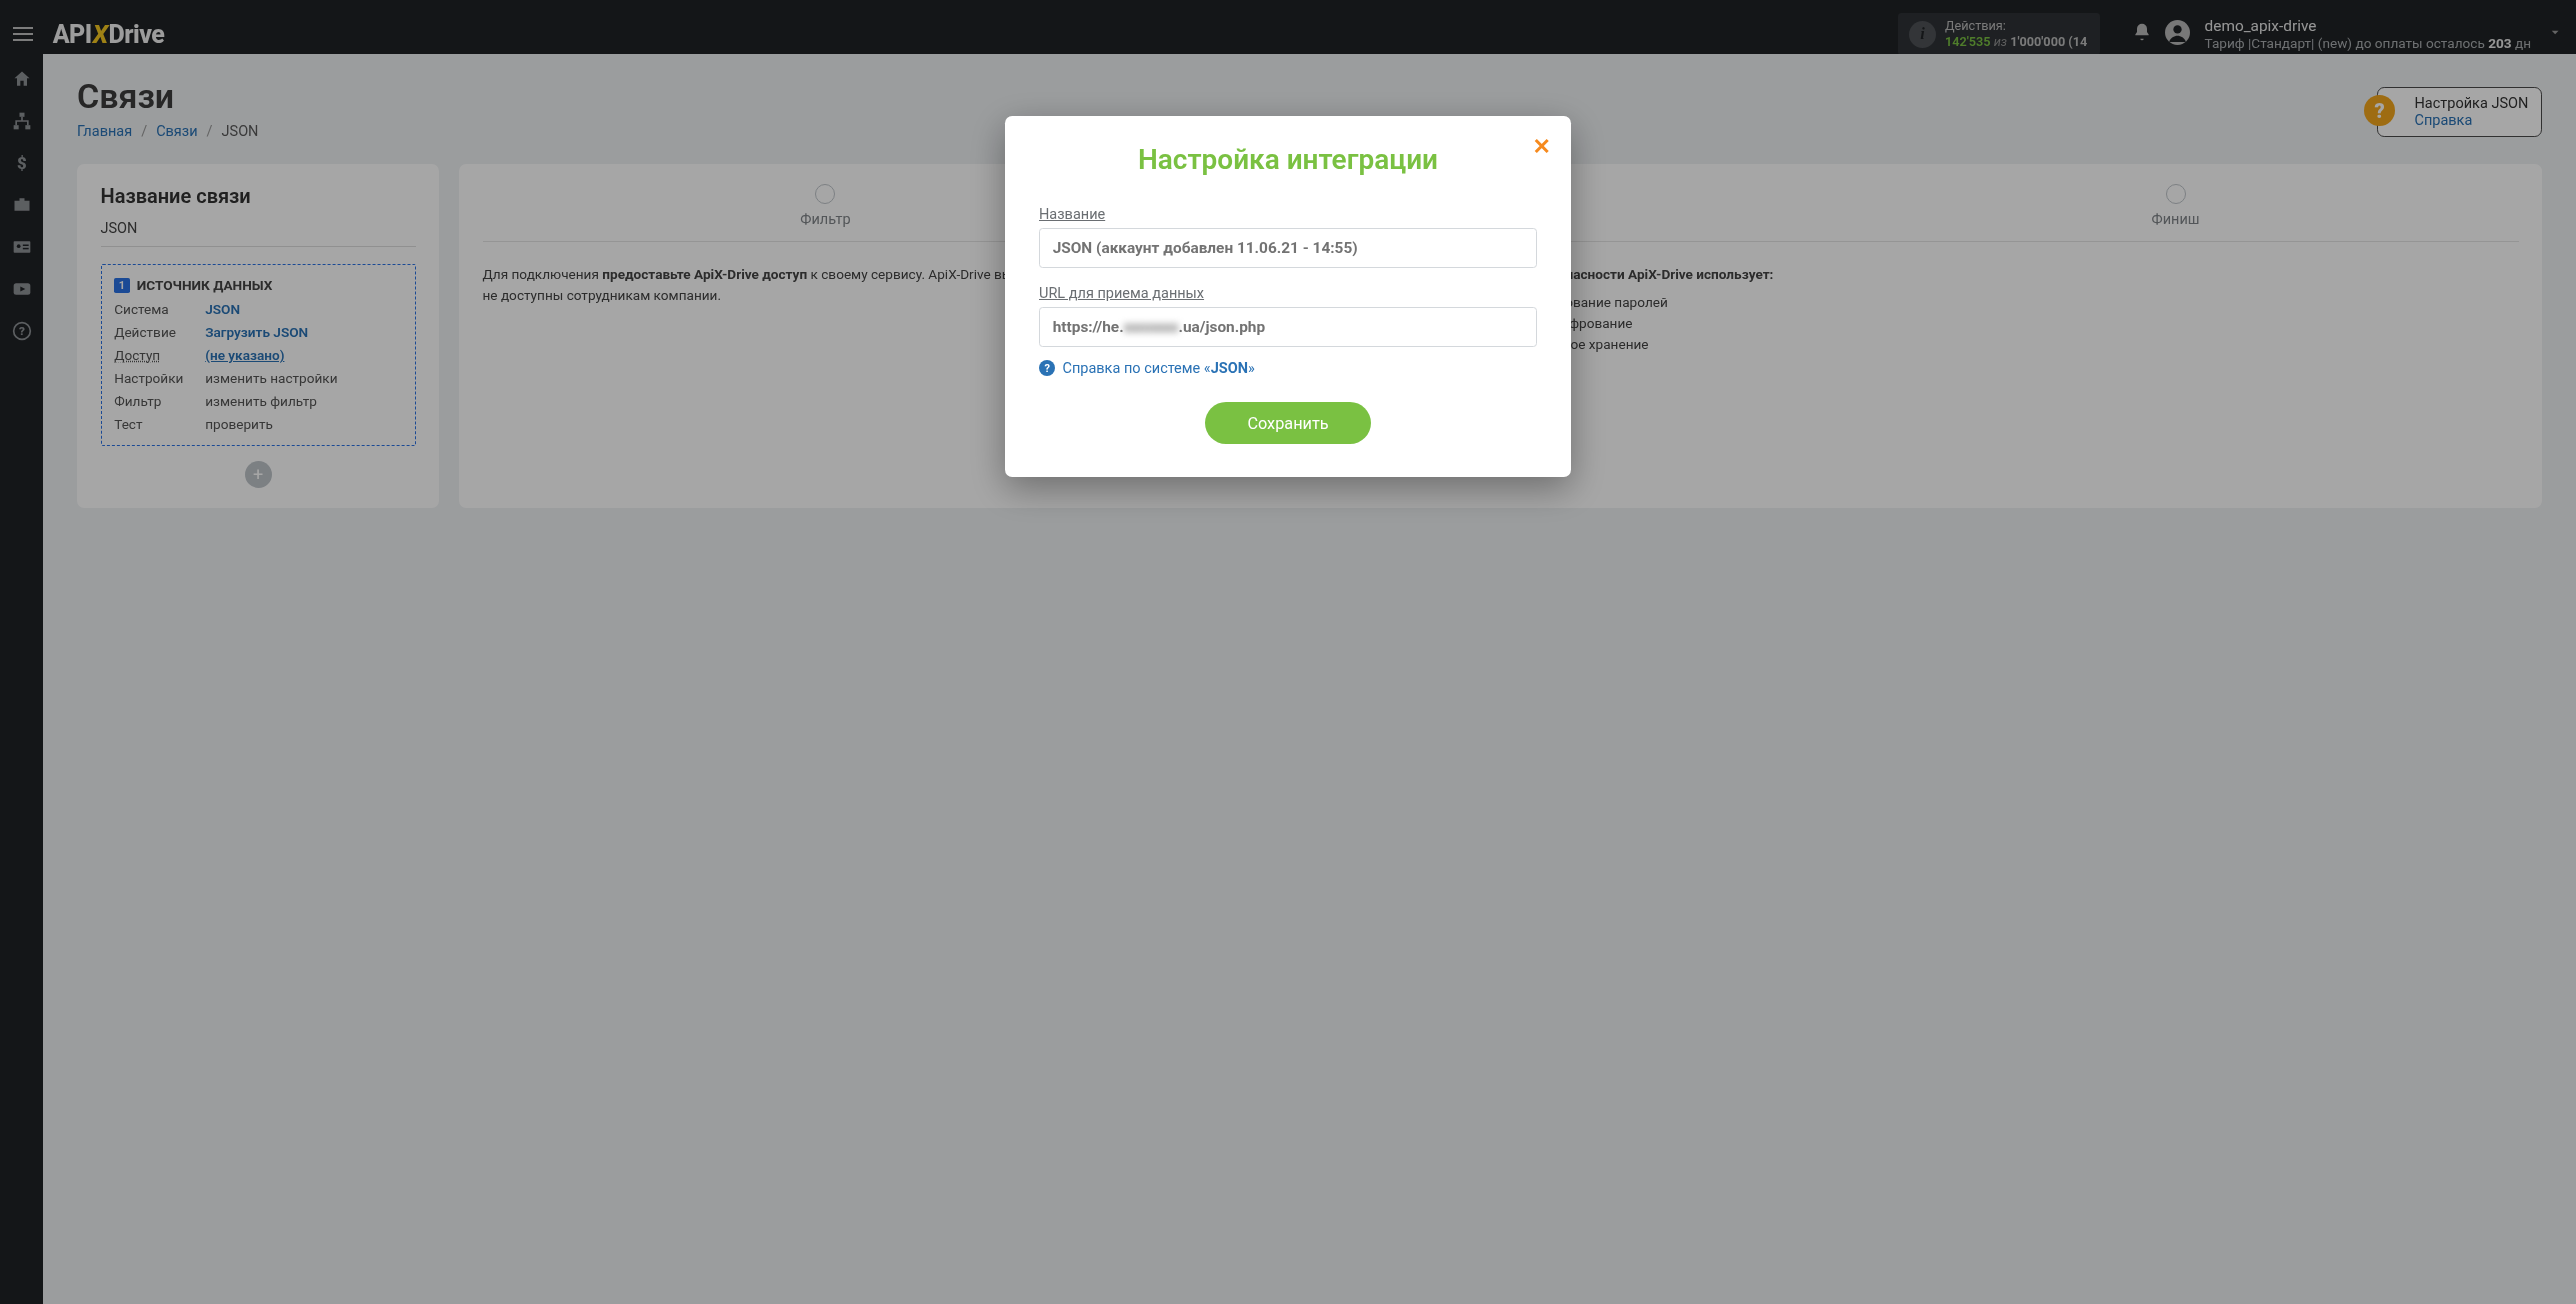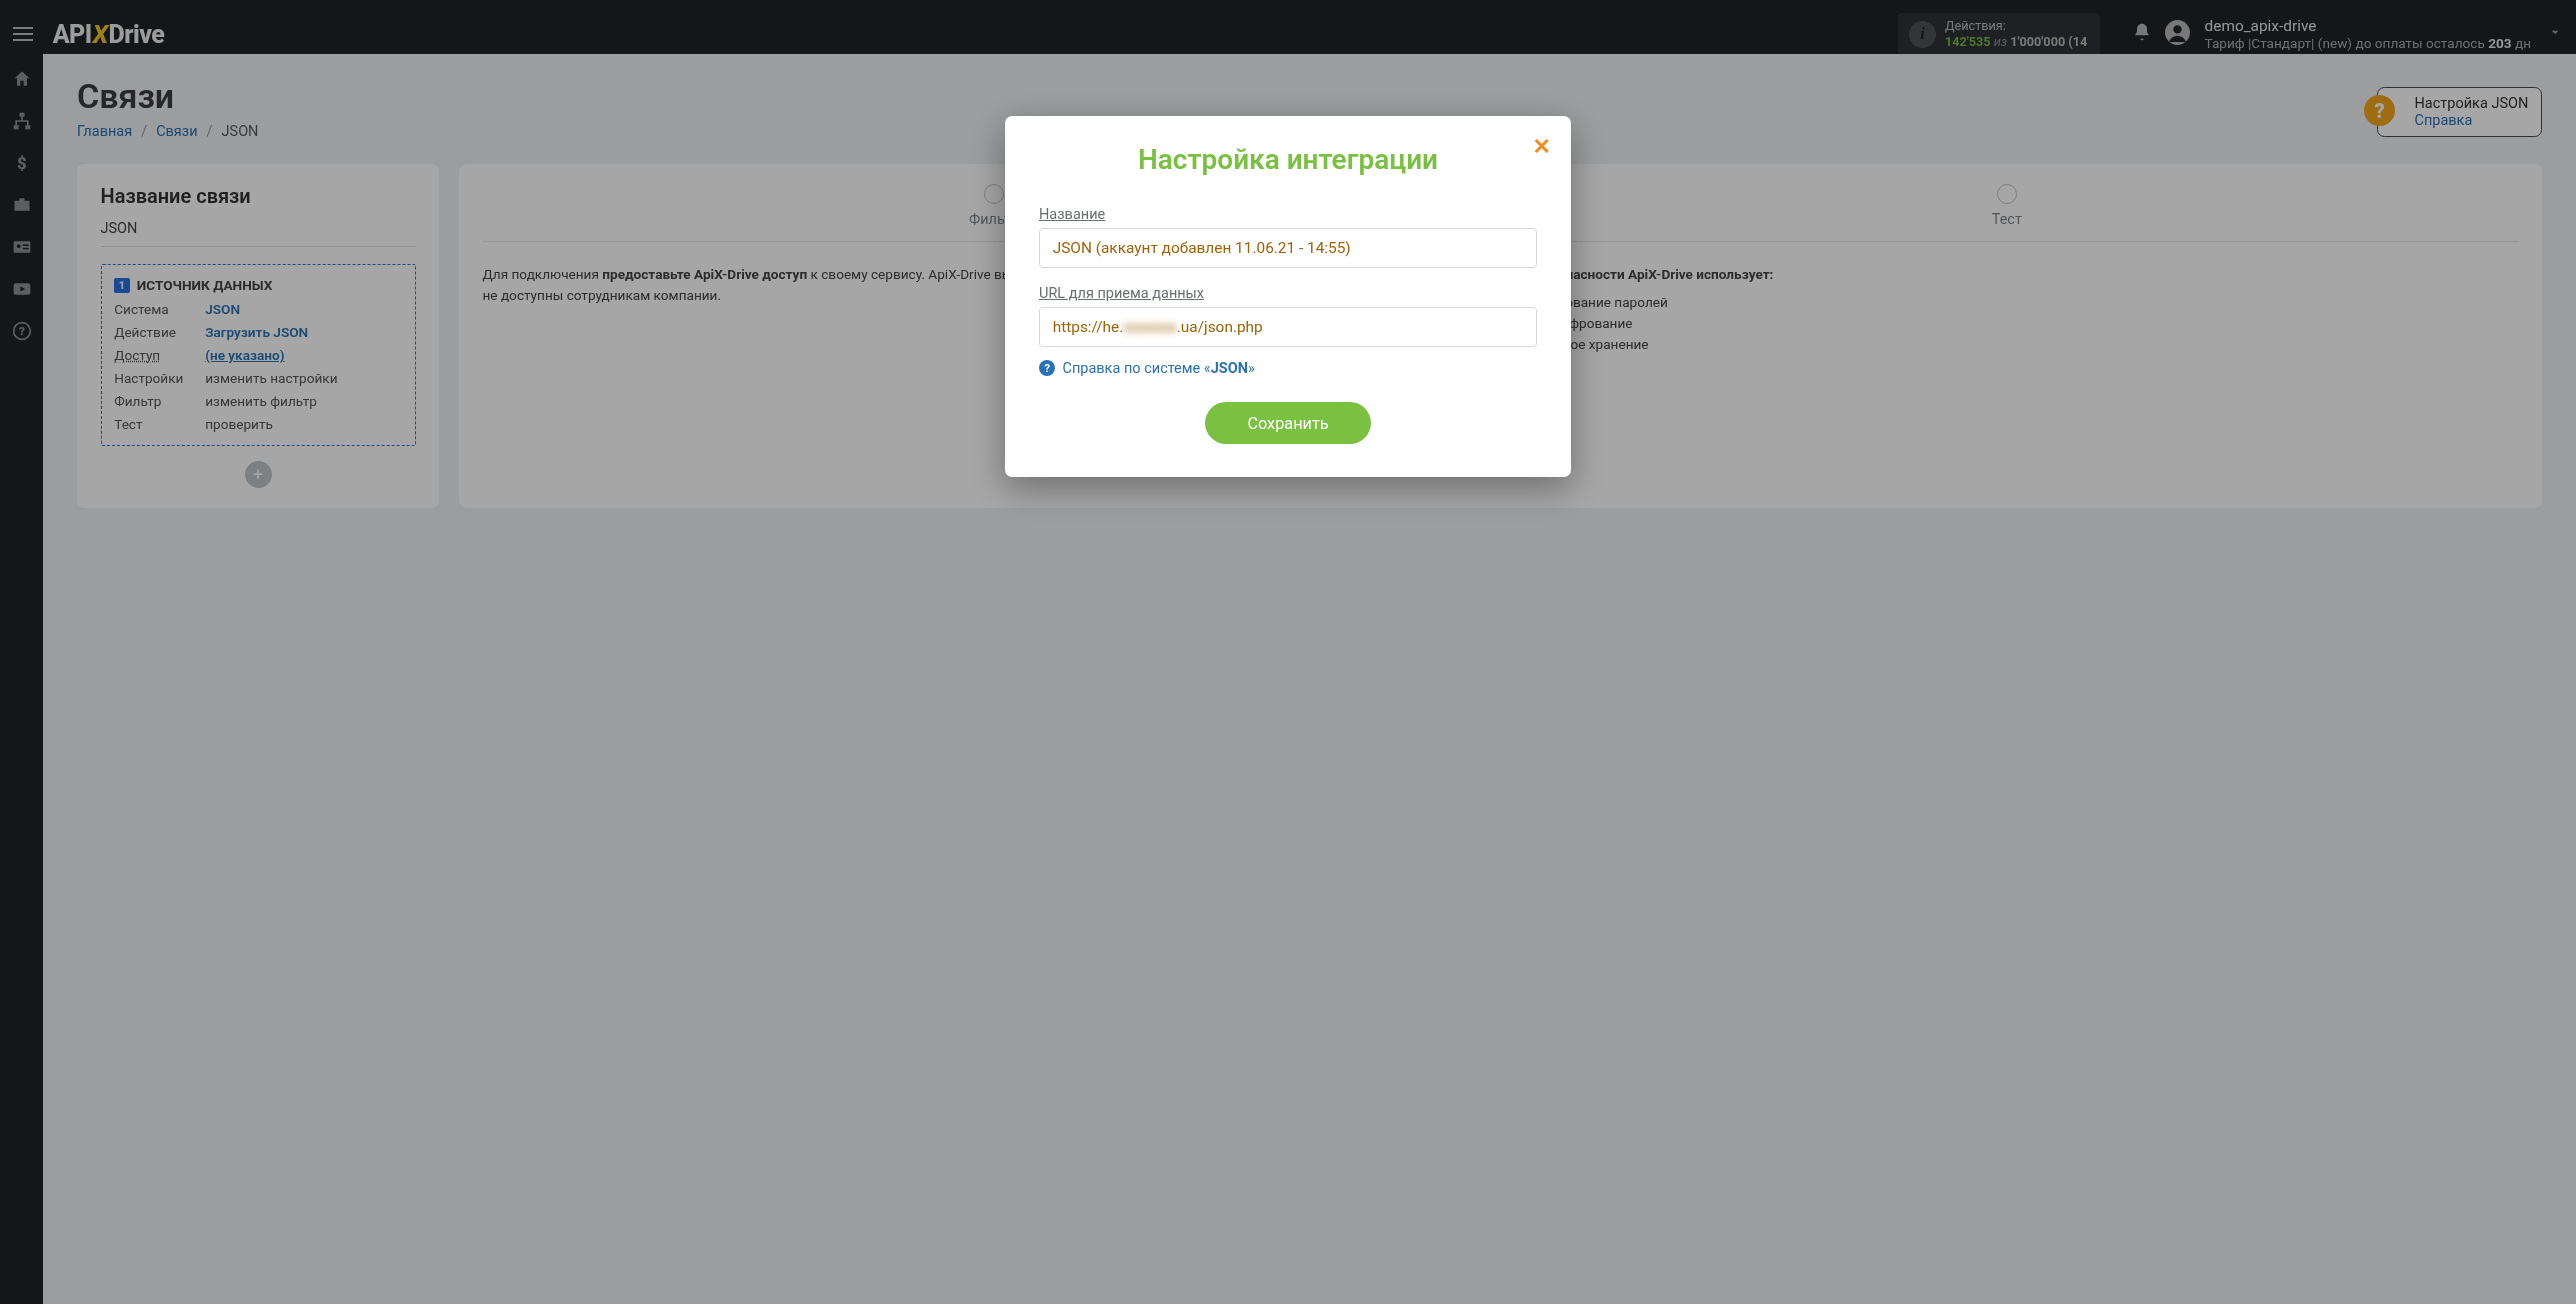--- a/index.html
+++ b/index.html
@@ -73,21 +73,21 @@
 .info-panel ul { padding-left: 16.3px; margin-top: 7.2px; }
 .info-panel li { color: #444; }
 .info-panel li::marker { color: #7ac142; }
 .info-panel .bold { font-weight: 700; }
 
 
 .modal { position: fixed; top: 116px; left: 50%; transform: translateX(-50%); width: 566px; background: #fff; border-radius: 7.2px; z-index: 100; padding: 27px 34px 33px; box-shadow: 0 11px 36px rgba(0,0,0,0.35); }
 .modal-close { position: absolute; top: 20px; right: 20px; color: #f68a1e; font-size: 22px; font-weight: 900; cursor: pointer; line-height: 1; }
 .modal-title { text-align: center; font-size: 28px; font-weight: 600; color: #7ac142; margin-bottom: 30px; }
 .modal-label { font-size: 14.5px; color: #6a6e72; margin-top: 16.3px; margin-bottom: 5.4px; text-decoration: underline; }
-.modal-input { width: 100%; border: 0.9px solid #d4d8dc; border-radius: 3.6px; font-size: 15.4px; padding: 10px 12.7px; color: #a16207; background: #fff; }
+.modal-input { width: 100%; border: 0.9px solid #d4d8dc; border-radius: 3.6px; font-size: 15.4px; padding: 10px 12.7px; color: #737373; background: #fff; font-weight: bold; }
 .modal-help { display: flex; align-items: center; gap: 7.2px; margin-top: 12.7px; font-size: 14.5px; }
 .modal-help .qs { width: 16.3px; height: 16.3px; border-radius: 50%; background: #2a72b5; color: #fff; font-size: 11px; font-weight: 700; display: flex; align-items: center; justify-content: center; }
 .modal-help a { color: #2a72b5; text-decoration: none; }
 .modal-help a b { font-weight: 700; }
 .modal-btn { display: block; margin: 25px auto 0; background: #7ac142; color: #fff; border: none; border-radius: 905px; padding: 11.8px 42px; font-size: 16.3px; cursor: pointer; }
 .url-blur { filter: blur(3.6px); display:inline-block; }
 </style>
 </head>
 <body>
 
@@ -224,20 +224,24 @@
 
     <div class="card right-card">
       <div class="stepper">
         <div class="step">
             <div class="dot"></div>
             <div class="lbl">Фильтр</div>
           </div>
         <div class="step">
             <div class="dot"></div>
             <div class="lbl">Тест</div>
+          </div>
+        <div class="step">
+            <div class="dot"></div>
+            <div class="lbl">Финиш</div>
           </div>
       </div>
       <div class="info-panel">
         <div class="col">
           <span>Для подключения </span><span class="bold">предоставьте ApiX-Drive доступ</span><span> к своему сервису. ApiX-Drive выступает буфером между системами источника и приема, а Ваши данные не доступны сотрудникам компании.</span>
         </div>
         <div class="col">
           <div class="bold">Для безопасности ApiX-Drive использует:</div>
           <ul>
             <li>Хеширование паролей</li>

